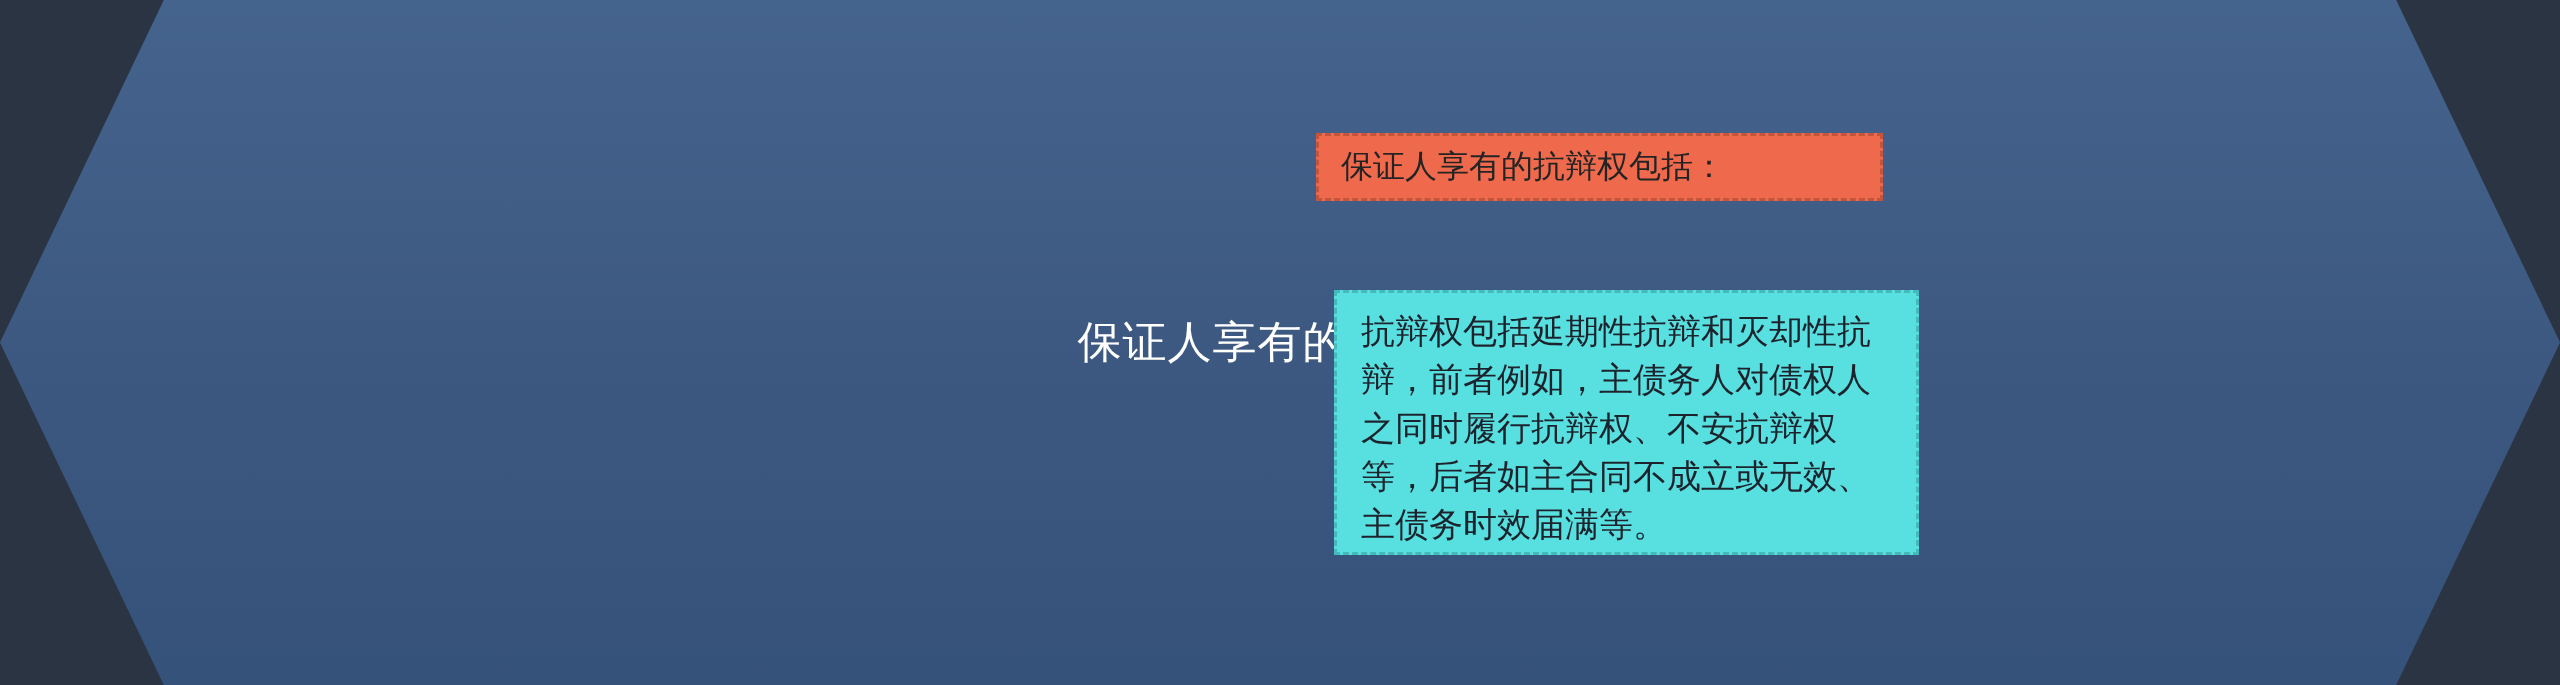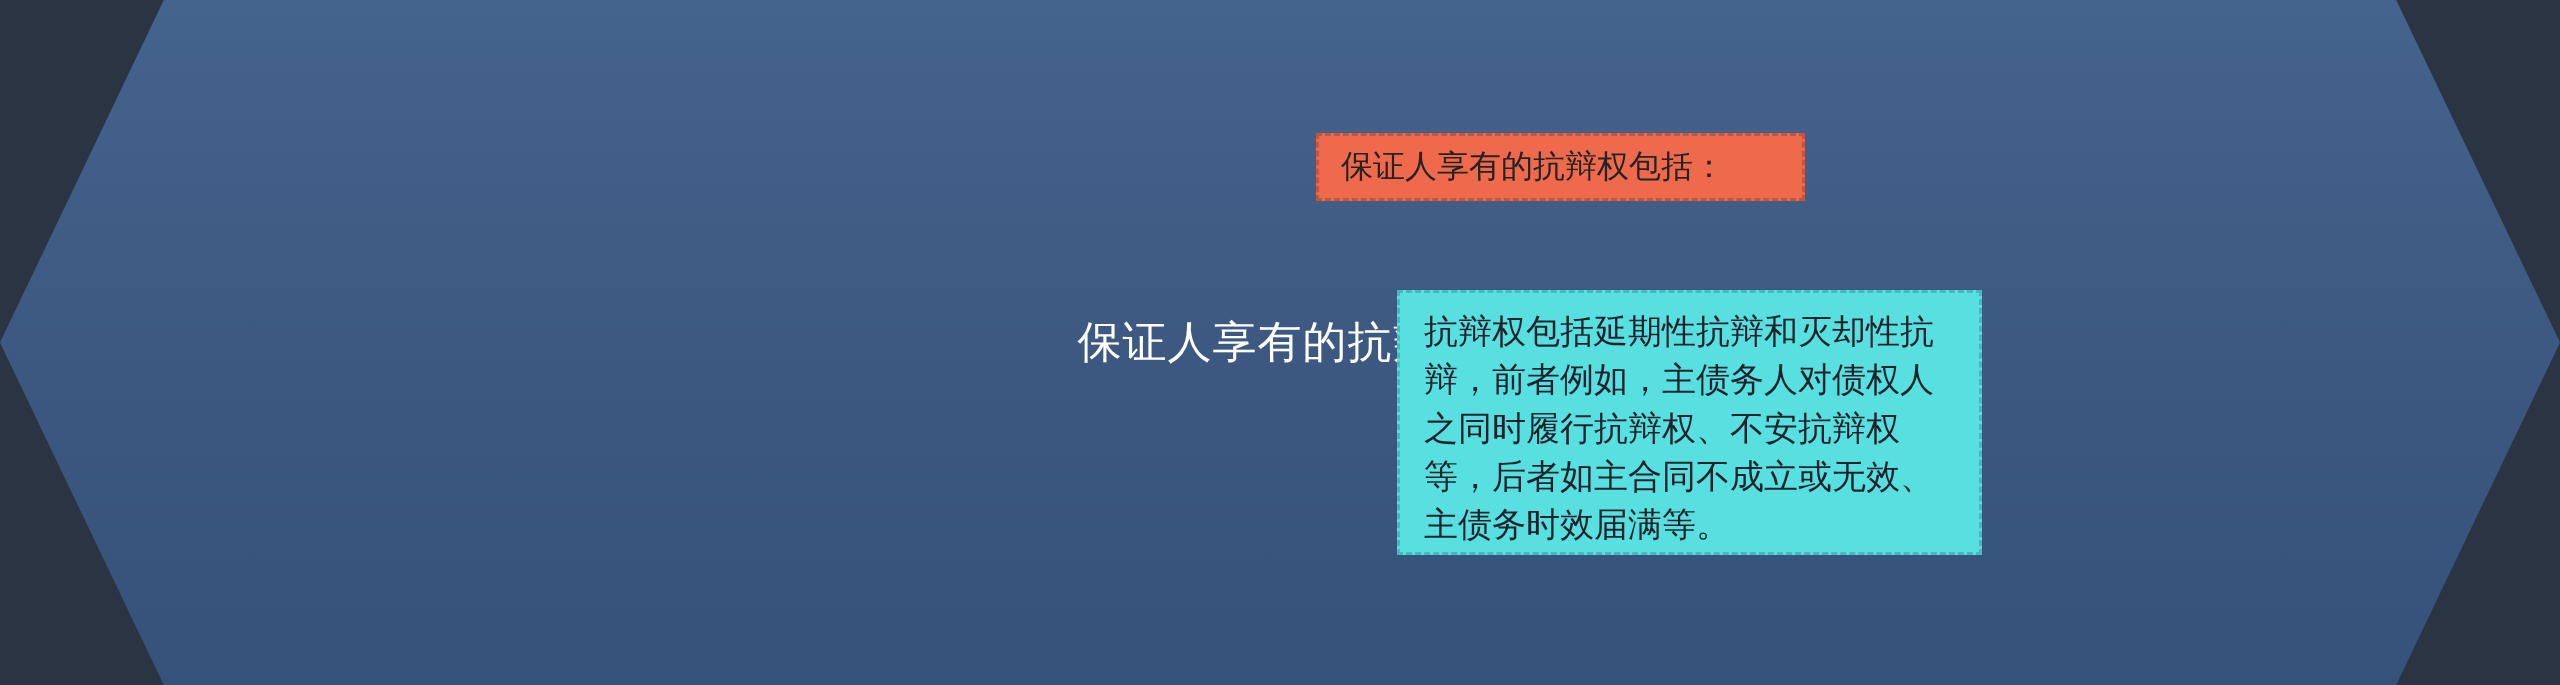--- a/index.html
+++ b/index.html
@@ -66,21 +66,21 @@
     justify-content: center;
     color: #ffffff;
     font-size: 44px;
     letter-spacing: 1px;
   }
 
   
   #node-orange {
     left: 1316px;
     top: 133px;
-    width: 489px;
+    width: 567px;
     height: 68px;
     background: #ef6a4c;
     border: 3px dashed #c2563d;
     color: #242424;
     font-size: 32px;
     padding: 0 22px;
   }
 
   
   #node-pink {
@@ -92,21 +92,21 @@
     border: 3px dashed #c9b2ac;
     color: #8e1b1b;
     font-size: 25px;
     line-height: 1.35;
     padding: 8px 14px;
     align-items: center;
   }
 
   
   #node-cyan {
-    left: 1397px;
+    left: 1334px;
     top: 290px;
     width: 585px;
     height: 265px;
     background: #58dfe0;
     border: 3px dashed #46b9ba;
     color: #1d232c;
     font-size: 34px;
     line-height: 1.42;
     padding: 14px 24px;
     align-items: flex-start;

